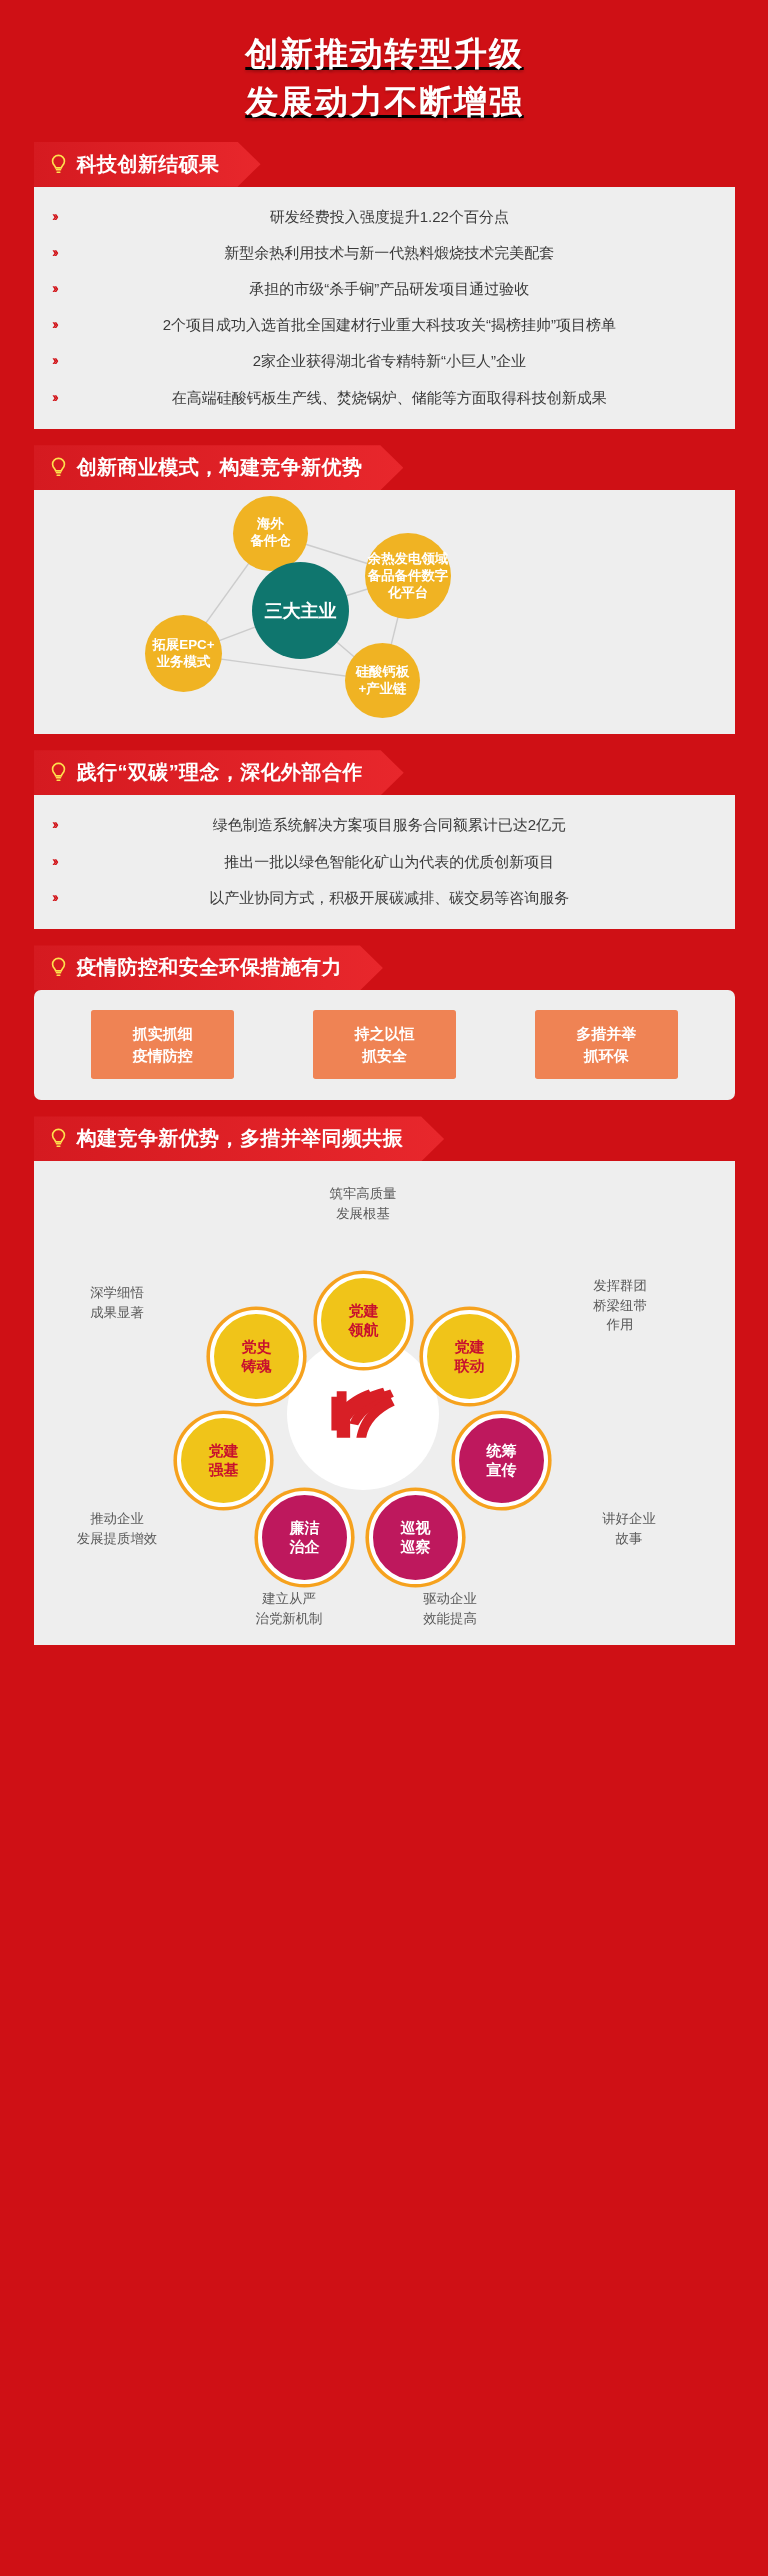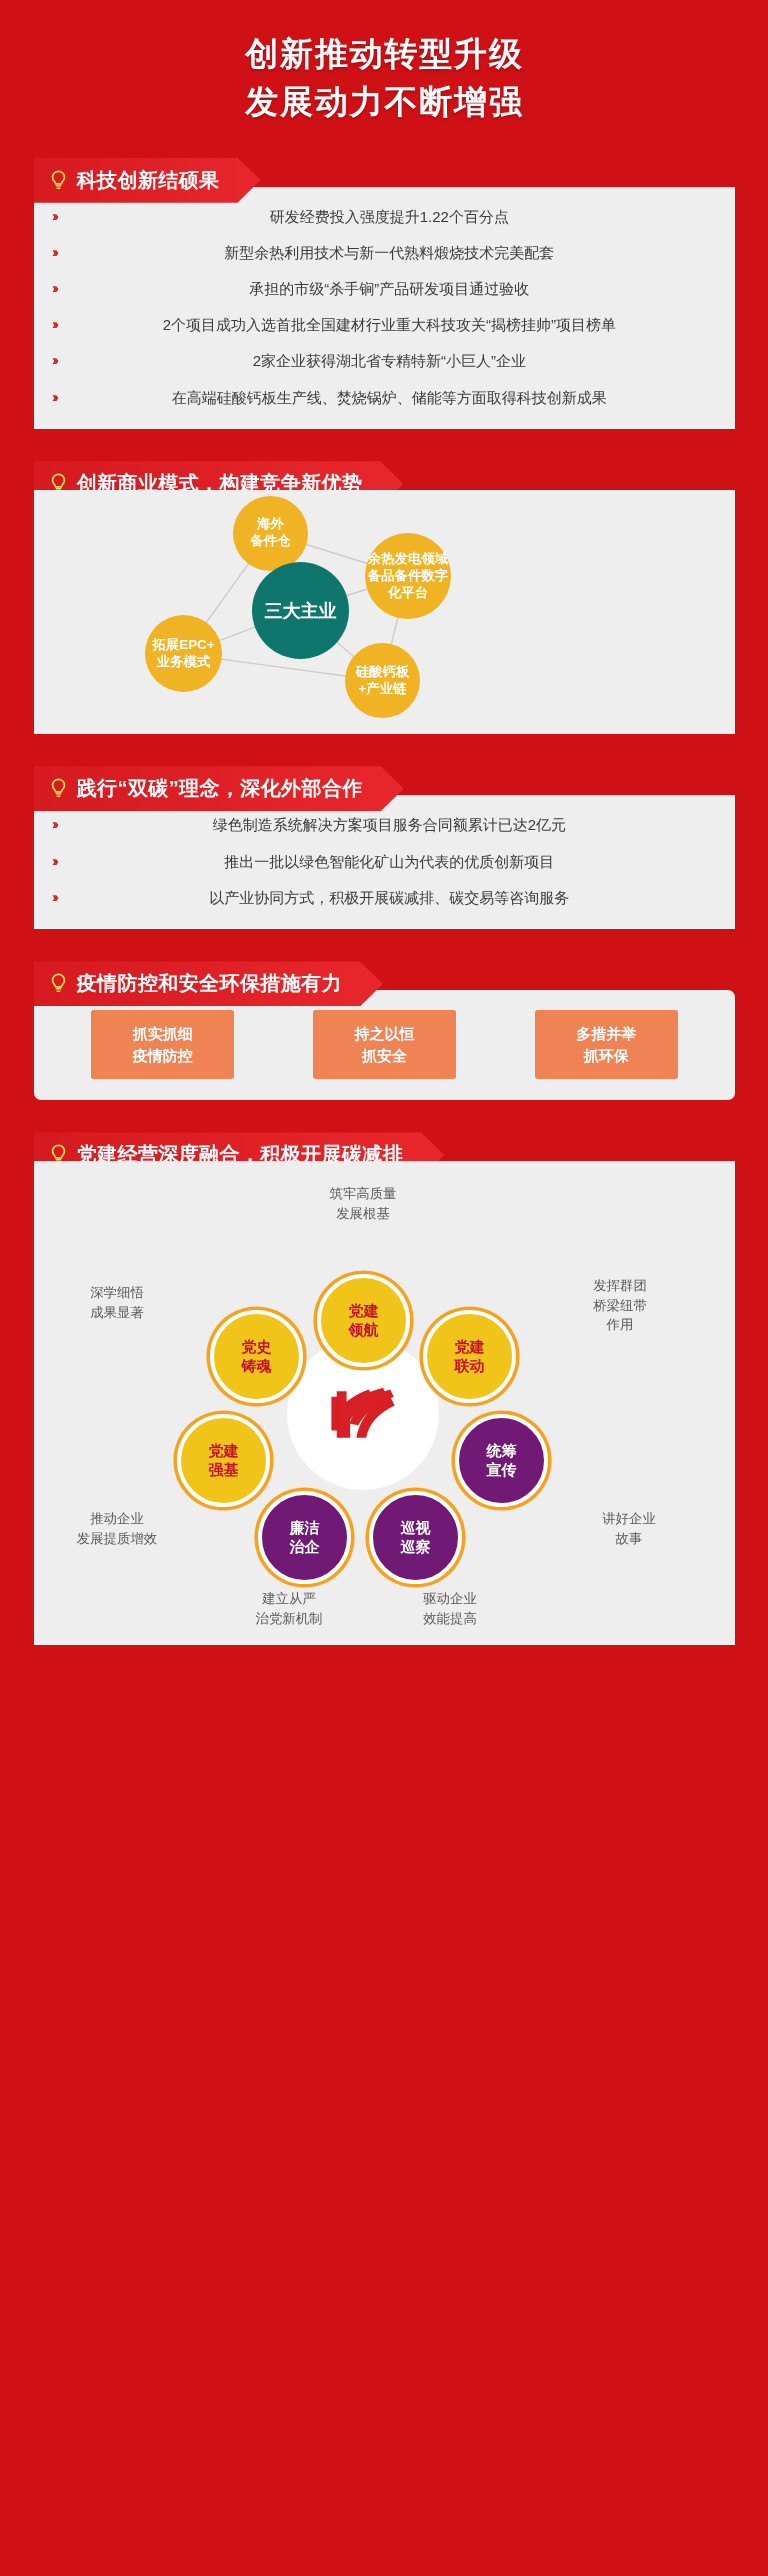--- a/index.html
+++ b/index.html
@@ -13,20 +13,21 @@
     min-height: 2576px;
     background: #cf1015;
     padding: 0 0 36px 0;
     position: relative;
   }
 
   
   .title-wrap {
     padding: 30px 0 16px 0;
     text-align: center;
+    text-decoration: underline;
   }
   .title-line {
     color: #ffffff;
     font-size: 33px;
     font-weight: bold;
     letter-spacing: 1.8px;
     line-height: 1.45;
     text-shadow: 0 1.8px 2.7px rgba(0,0,0,0.18);
   }
 
@@ -42,21 +43,20 @@
   }
   .banner .bar {
     position: absolute;
     left: 0; top: 0;
     height: 45px;
     background: linear-gradient(90deg, #d51a20 0%, #e8272c 100%);
     display: flex;
     align-items: center;
     padding: 0 41px 0 12.5px;
     clip-path: polygon(0 0, calc(100% - 23px) 0, 100% 50%, calc(100% - 23px) 100%, 0 100%);
-    margin-top: 16px;
   }
   .banner .bulb {
     width: 23px; height: 23px;
     margin-right: 7.2px;
     flex: 0 0 auto;
     display: block;
   }
   .banner .btxt {
     color: #ffffff;
     font-size: 20px;
@@ -165,21 +165,21 @@
     align-items: center;
     justify-content: center;
     text-align: center;
     color: #c8102e;
     font-size: 15px;
     font-weight: bold;
     line-height: 1.25;
     box-shadow: 0 0 0 3.6px #f6a21e;
   }
   .petal.red {
-    background: #701a75;
+    background: #be185d;
     color: #ffffff;
     box-shadow: 0 0 0 3.6px #f6a21e;
   }
   .caption {
     position: absolute;
     color: #5a5a5a;
     font-size: 13.4px;
     line-height: 1.45;
     text-align: center;
     width: 134px;
@@ -349,21 +349,21 @@
   <div class="gap"></div>
 
   <div class="section">
     <div class="banner">
       <div class="bar">
         <svg class="bulb" viewBox="0 0 24 24">
           <path d="M12 2.5c-3.6 0-6.2 2.7-6.2 6 0 2.2 1.1 3.6 2.1 4.8.6.8 1.1 1.4 1.2 2.2h5.8c.1-.8.6-1.4 1.2-2.2 1-1.2 2.1-2.6 2.1-4.8 0-3.3-2.6-6-6.2-6z" fill="none" stroke="#ffe14d" stroke-width="1.7"></path>
           <rect x="9" y="16.6" width="6" height="1.7" rx="0.8" fill="#ffe14d"></rect>
           <rect x="9.8" y="19.2" width="4.4" height="1.7" rx="0.8" fill="#ffe14d"></rect>
         </svg>
-        <span class="btxt">党建经营深度融合，积极开展碳减排</span>
+        <span class="btxt">构建竞争新优势，多措并举同频共振</span>
       </div>
     </div>
     <div class="flowerpanel">
 
       <div class="emblem">
         <svg width="107" height="107" viewBox="0 0 120 120">
           <g fill="#d81f26">
             <path d="M24 78 L24 40 L34 40 L34 52 C42 44 54 36 66 32 L70 40 C56 46 44 56 38 66 L38 78 Z"></path>
             <path d="M44 70 C52 52 68 38 90 32 L94 40 C76 47 62 58 54 72 Z"></path>
             <path d="M60 34 L65 48 L80 48 L68 57 L73 71 L60 62 L47 71 L52 57 L40 48 L55 48 Z" opacity="0"></path>

